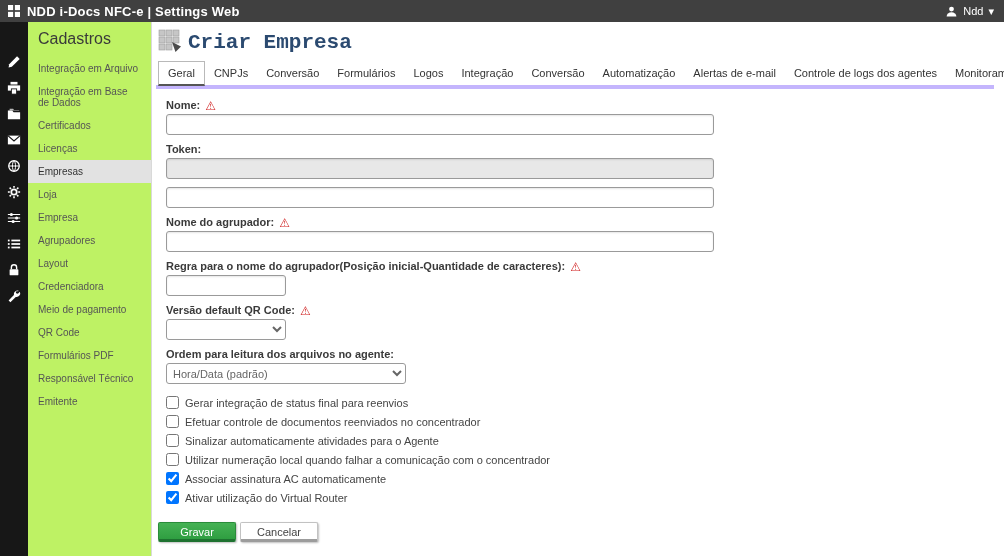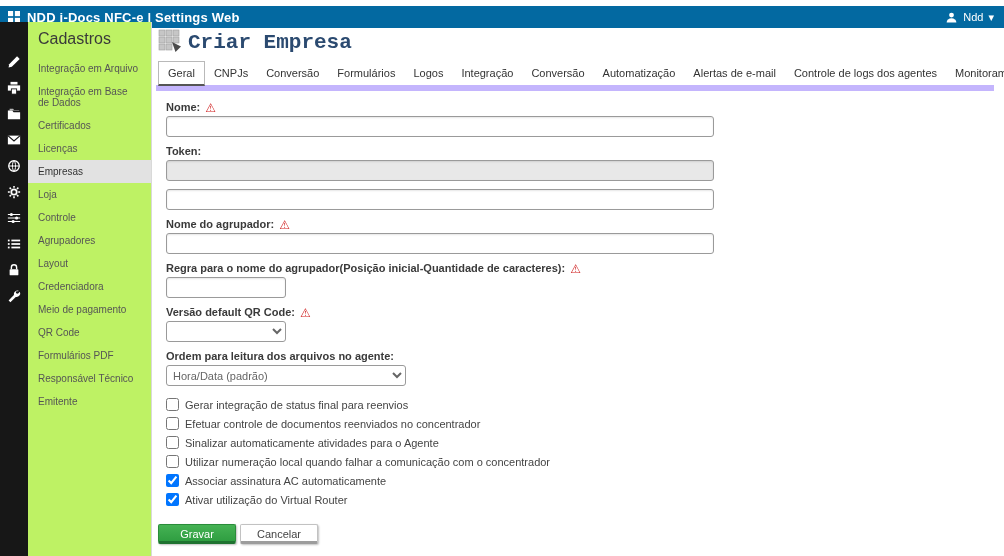--- a/index.html
+++ b/index.html
@@ -1,21 +1,21 @@
 <!DOCTYPE html>
 <html><head>
 <meta charset="utf-8">
 <style>
   * { margin:0; padding:0; box-sizing:border-box; }
   html,body { background:#fff; }
   body { font-family:"Liberation Sans", sans-serif; }
   .screen { position:relative; width:1004px; height:556px; background:#fff; overflow:hidden; }
 
   
-  .topbar { position:absolute; top:6px; left:0; width:1004px; height:22px; background:#0369a1;
+  .topbar { position:absolute; top:0; left:0; width:1004px; height:22px; background:#404040;
             display:flex; align-items:center; padding:0 10px 0 8px; color:#fff; gap:7px; }
   .topbar-title { font-size:13px; font-weight:600; letter-spacing:.2px; }
   .topbar-right { margin-left:auto; display:flex; align-items:center; gap:5px; font-size:11px; cursor:pointer; }
   .grid-icon svg, .person-icon svg { display:block; }
 
   
   .rail { position:absolute; left:0; top:22px; width:28px; height:534px; background:#171717;
           display:flex; flex-direction:column; align-items:center; padding-top:32px; gap:11px; }
   .rail-icon { width:15px; height:15px; display:flex; align-items:center; justify-content:center; cursor:pointer; }
   .rail-icon svg { width:14px; height:14px; display:block; }
@@ -25,21 +25,21 @@
              border-right:1px solid #d9d9d9; }
   .sidebar-title { font-size:16px; color:#3a3a3a; padding:8px 10px 9px; }
   .sidebar-item { font-size:10px; line-height:11px; color:#555; padding:6px 10px; cursor:pointer; }
   .sidebar-item.active { background:#e2e2e2; color:#333; }
 
   
   .content { position:absolute; left:152px; top:22px; width:852px; height:534px; padding:4px 10px 0 4px; overflow:hidden; }
   .page-head { display:flex; align-items:center; gap:6px; padding:2px 0 2px 2px; }
   .page-title { font-size:21px; font-weight:bold; color:#2b4a70;font-family:Liberation Mono, monospace; }
 
-  .tabs { display:flex; align-items:flex-end; border-bottom:6px solid #c4b5fd; margin-top:3px; padding-left:2px; }
+  .tabs { display:flex; align-items:flex-end; border-bottom:4px solid #c4b5fd; margin-top:3px; padding-left:2px; }
   .tab { font-size:11px; color:#333; padding:5px 9px 6px; cursor:pointer; white-space:nowrap; }
   .tab.active { border:1px solid #b9b9b9; border-bottom:2px solid #555; background:#fff; margin-bottom:-1px; padding-bottom:5px; }
 
   .form { padding:2px 0 0 2px; }
   .form-fields { margin-left:8px; }
   .field { margin-top:8px; }
   .field-label { font-size:11px; font-weight:bold; color:#3a3a3a; line-height:13px; margin-bottom:2px;
                  display:flex; align-items:center; gap:5px; }
   .warn { color:#cf1b1b; font-size:12px; line-height:12px; font-weight:normal; }
   .text-input { width:548px; height:21px; border:1px solid #9a9a9a; border-radius:3px; padding:0 5px;
@@ -160,21 +160,21 @@
   </div>
 
   <div class="sidebar">
     <div class="sidebar-title">Cadastros</div>
     <div class="sidebar-item">Integração em Arquivo</div>
     <div class="sidebar-item">Integração em Base de Dados</div>
     <div class="sidebar-item">Certificados</div>
     <div class="sidebar-item">Licenças</div>
     <div class="sidebar-item active">Empresas</div>
     <div class="sidebar-item">Loja</div>
-    <div class="sidebar-item">Controle</div>
+    <div class="sidebar-item">Empresa</div>
     <div class="sidebar-item">Agrupadores</div>
     <div class="sidebar-item">Layout</div>
     <div class="sidebar-item">Credenciadora</div>
     <div class="sidebar-item">Meio de pagamento</div>
     <div class="sidebar-item">QR Code</div>
     <div class="sidebar-item">Formulários PDF</div>
     <div class="sidebar-item">Responsável Técnico</div>
     <div class="sidebar-item">Emitente</div>
   </div>
 

